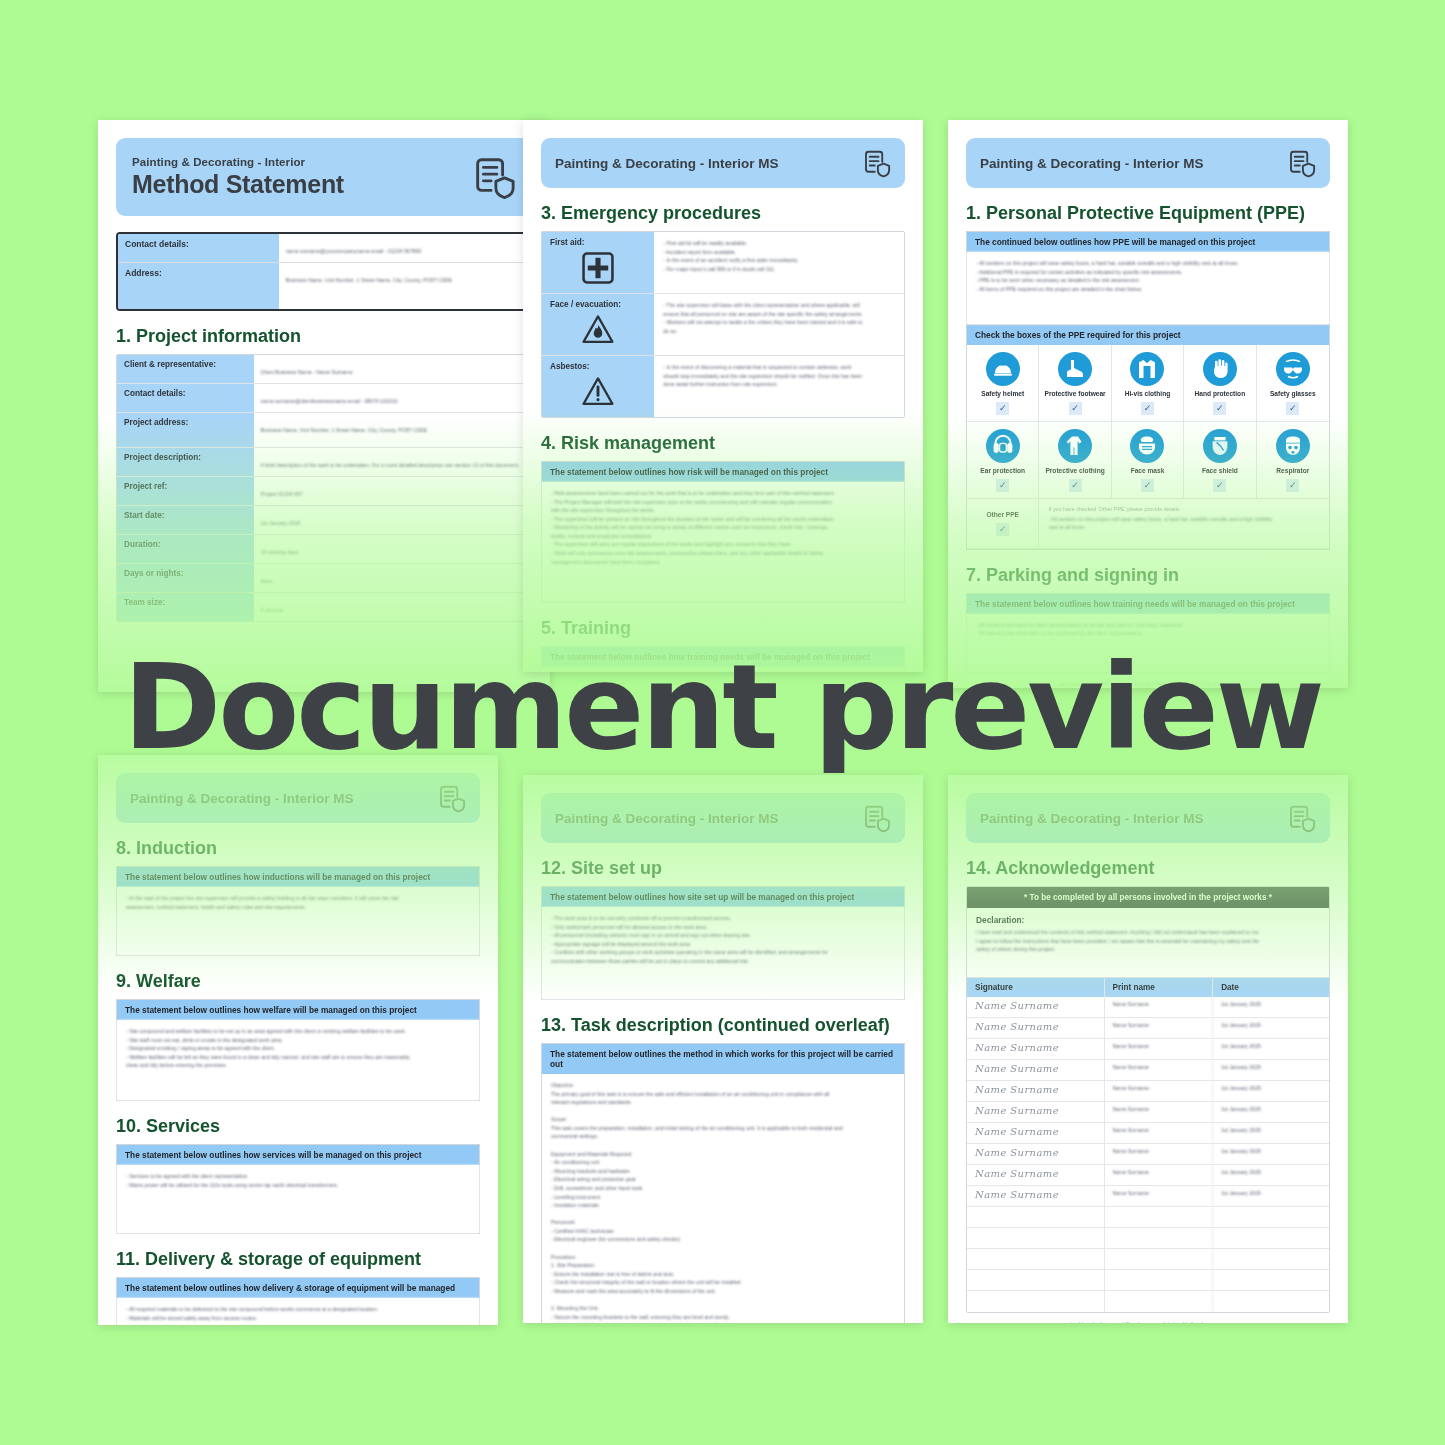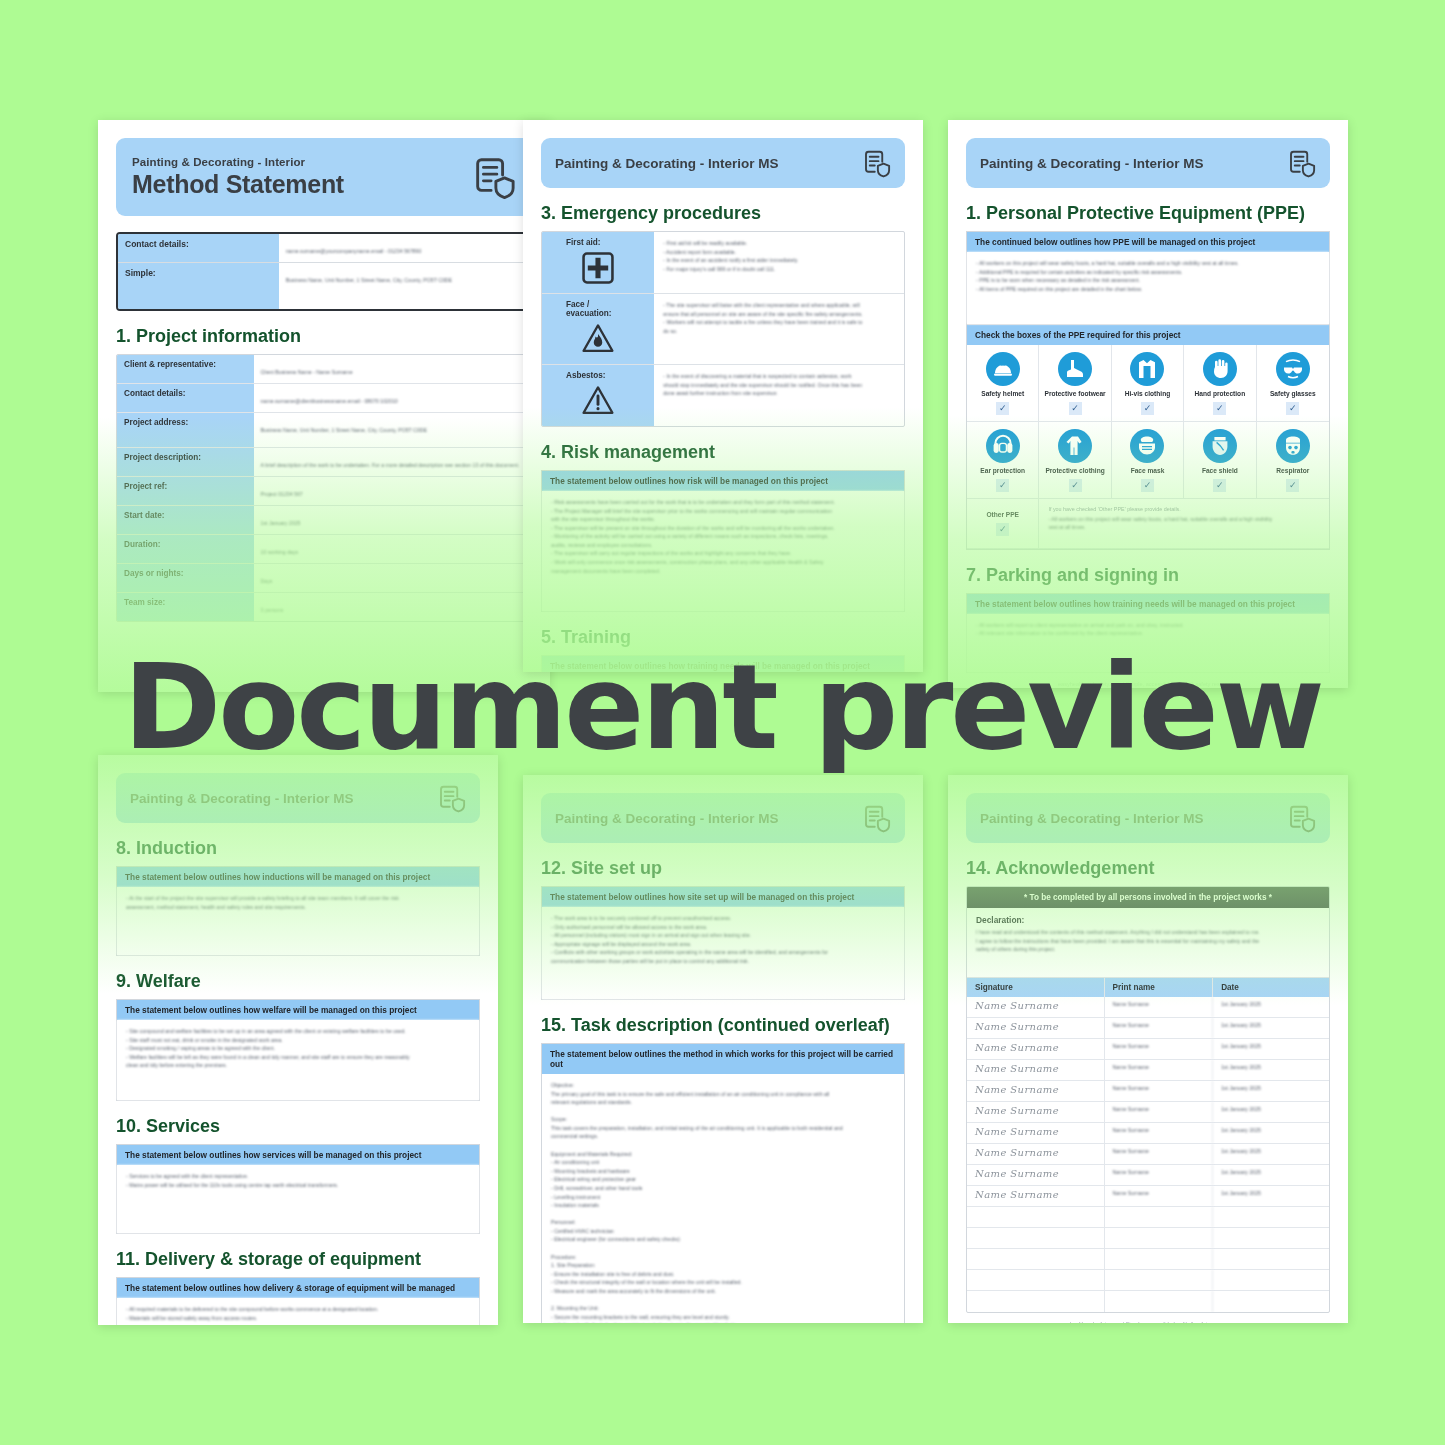--- a/index.html
+++ b/index.html
@@ -77,21 +77,21 @@
   .tvalue { flex: 1; padding: 5px 7px; min-height: 17px; }
 
   
   .stmt-wrap { border: 1px solid #d2d7dd; }
   .stmt-head { background: #92c9f5; font-size: 8.3px; font-weight: 700; color: #22262b; padding: 5px 8px; }
   .stmt-body { padding: 7px 9px; background: #fff; }
 
   
   .em-row { display: flex; border-bottom: 1px solid #dde2e7; }
   .em-row:last-child { border-bottom: none; }
-  .em-left { width: 31%; background: #a8d4f7; padding: 6px 24px; display: flex; flex-direction: column; }
+  .em-left { width: 31%; background: #a8d4f7; padding: 6px 8px; display: flex; flex-direction: column; }
   .em-left span.lbl { font-size: 8.2px; font-weight: 700; color: #2d3238; }
   .em-ico { margin: 4px auto 2px auto; }
   .em-right { flex: 1; padding: 7px 9px; }
 
   
   .ppe-grid { display: grid; grid-template-columns: repeat(5, 1fr); }
   .ppe-cell { border-right: 1px solid #e2e6eb; border-bottom: 1px solid #e2e6eb;
               padding: 7px 3px 6px 3px; text-align: center; }
   .ppe-cell:nth-child(5n) { border-right: none; }
   .ppe-circ { width: 34px; height: 34px; border-radius: 50%; background: #1f9cd8; margin: 0 auto 4px auto;
@@ -153,21 +153,21 @@
         </span>
       </div>
 
       <div class="company-box">
         <div>
           <div class="crow">
             <div class="clabel">Contact details:</div>
             <div class="cvalue"><span class="blur v">name.surname@yourcompanyname.email - 01234 567890</span></div>
           </div>
           <div class="crow" style="min-height:46px;">
-            <div class="clabel">Simple:</div>
+            <div class="clabel">Address:</div>
             <div class="cvalue"><span class="blur v">Business Name, Unit Number, 1 Street Name, City, County, PO5T C0DE</span></div>
           </div>
         </div>
       </div>
 
       <h2 class="sec">1. Project information</h2>
       <div class="tbl">
         <div class="trow">
           <div class="tlabel">Client &amp; representative:</div>
           <div class="tvalue"><span class="blur v">Client Business Name - Name Surname</span></div>
@@ -554,21 +554,21 @@
         <div class="stmt-body blur blur-lines" style="height:92px;">
           <span>- The work area is to be securely cordoned off to prevent unauthorised access.</span>
           <span>- Only authorised personnel will be allowed access to the work area.</span>
           <span>- All personnel (including visitors) must sign in on arrival and sign out when leaving site.</span>
           <span>- Appropriate signage will be displayed around the work area.</span>
           <span>- Conflicts with other working groups or work activities operating in the same area will be identified, and arrangements for</span>
           <span>communication between those parties will be put in place to control any additional risk.</span>
         </div>
       </div>
 
-      <h2 class="sec">15. Task description (continued overleaf)</h2>
+      <h2 class="sec">13. Task description (continued overleaf)</h2>
       <div class="stmt-wrap">
         <div class="stmt-head">The statement below outlines the method in which works for this project will be carried out</div>
         <div class="stmt-body" style="height:292px;">
           <div class="blur blur-lines">
             <span>Objective:</span>
             <span>The primary goal of this task is to ensure the safe and efficient installation of an air conditioning unit in compliance with all</span>
             <span>relevant regulations and standards.</span>
             <span>&nbsp;</span>
             <span>Scope:</span>
             <span>This task covers the preparation, installation, and initial testing of the air conditioning unit. It is applicable to both residential and</span>

